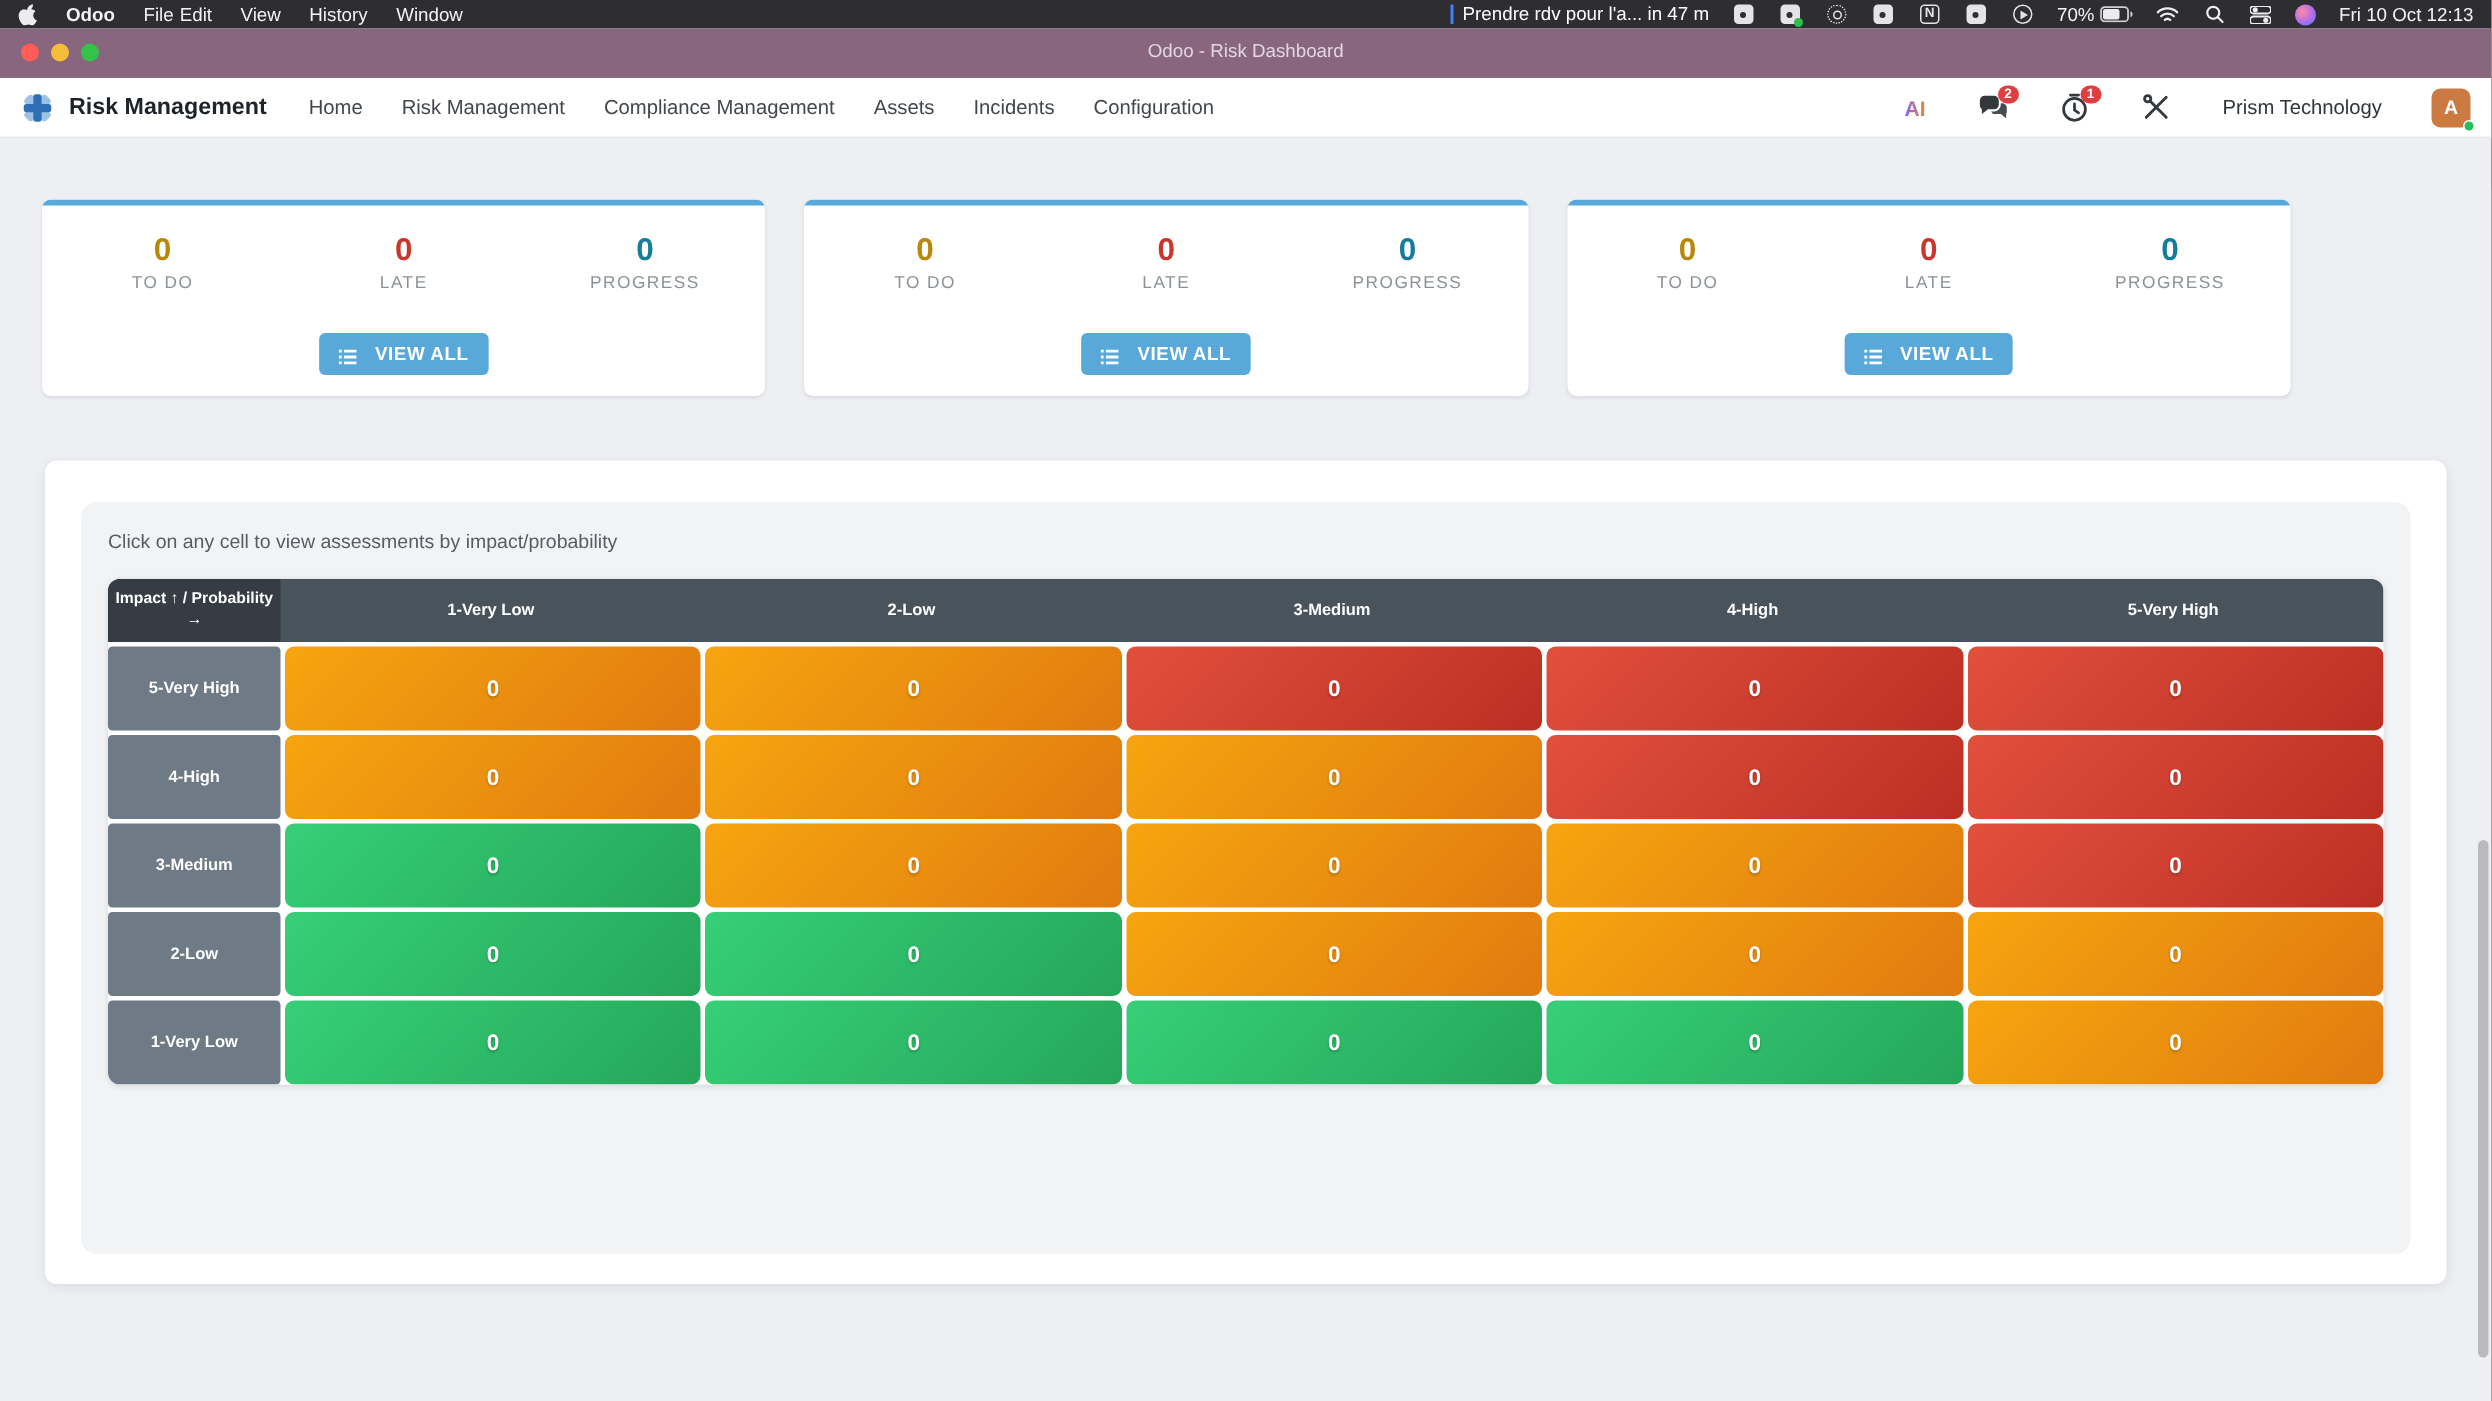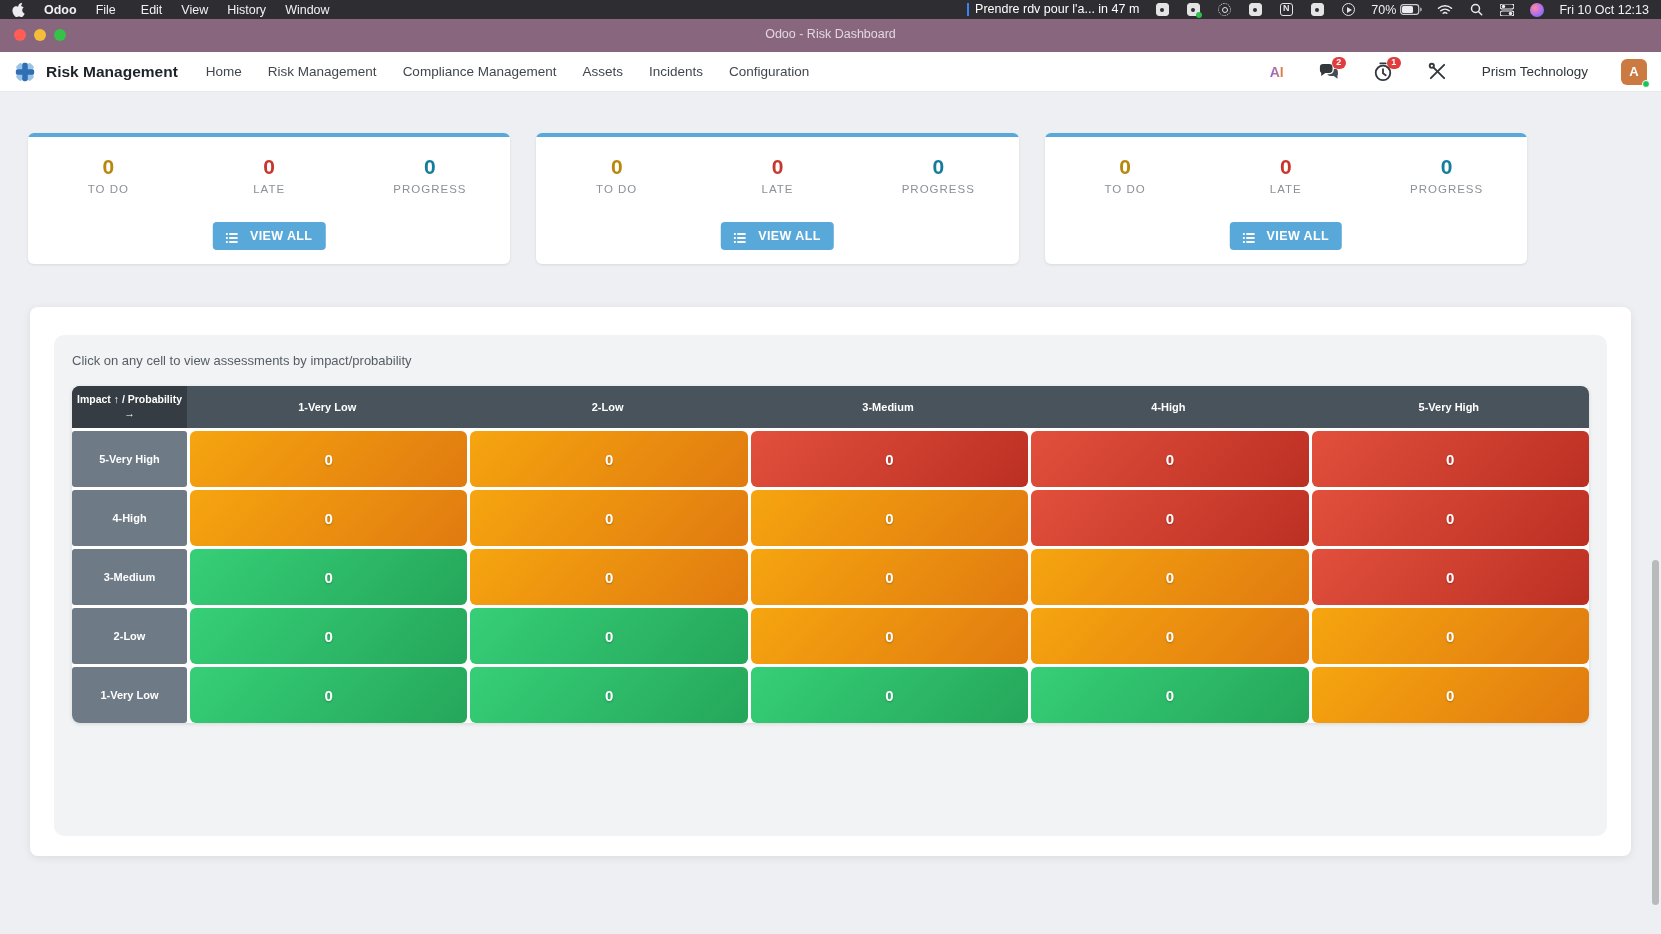--- a/index.html
+++ b/index.html
@@ -125,21 +125,21 @@
 
 <div class="screen">
 
   <div class="menubar">
     <div class="mb-left">
       <span class="apple-wrap">
         <svg width="13" height="15" viewBox="0 0 17 20" fill="#ececee">
             <path d="M11.8 5.2c.9-1.1 1.5-2.6 1.3-4.1-1.3.1-2.9.9-3.8 2-.9 1-1.6 2.6-1.3 4 1.4.1 2.9-.8 3.8-1.9zm4.1 9.8c-.1-.1-2.5-1.2-2.5-4 0-2.4 1.9-3.5 2-3.6-1.1-1.6-2.8-1.8-3.4-1.9-1.5-.1-2.9.9-3.6.9-.7 0-1.9-.9-3.1-.9-1.6 0-3.1.9-4 2.4-1.9 2.9-.5 7.3 1.3 9.7.9 1.2 1.9 2.5 3.2 2.4 1.3-.1 1.8-.8 3.3-.8s2 .8 3.3.8c1.4 0 2.3-1.2 3.1-2.4.7-1 1.1-1.9 1.2-2.1z"></path>
           </svg>
       </span>
-      <span id="mb-menus"><span class="mb-item bold" style="margin-right:19px">Odoo</span><span class="mb-item" style="margin-right:25px">File</span><span class="mb-item" style="margin-right:19px">Edit</span><span class="mb-item" style="margin-right:19px">View</span><span class="mb-item" style="margin-right:19px">History</span><span class="mb-item" style="margin-right:19px">Window</span></span>
+      <span id="mb-menus"><span class="mb-item bold" style="margin-right:19px">Odoo</span><span class="mb-item" style="margin-right:4px">File</span><span class="mb-item" style="margin-right:19px">Edit</span><span class="mb-item" style="margin-right:19px">View</span><span class="mb-item" style="margin-right:19px">History</span><span class="mb-item" style="margin-right:19px">Window</span></span>
     </div>
     <div class="mb-right">
       <span class="mb-reminder">Prendre rdv pour l'a... in 47 m</span>
       <span class="mb-ic">
           <span class="sqico filled">
             <span class="dot"></span>
           </span>
         </span>
       <span class="mb-ic">
           <span class="sqico filled">

